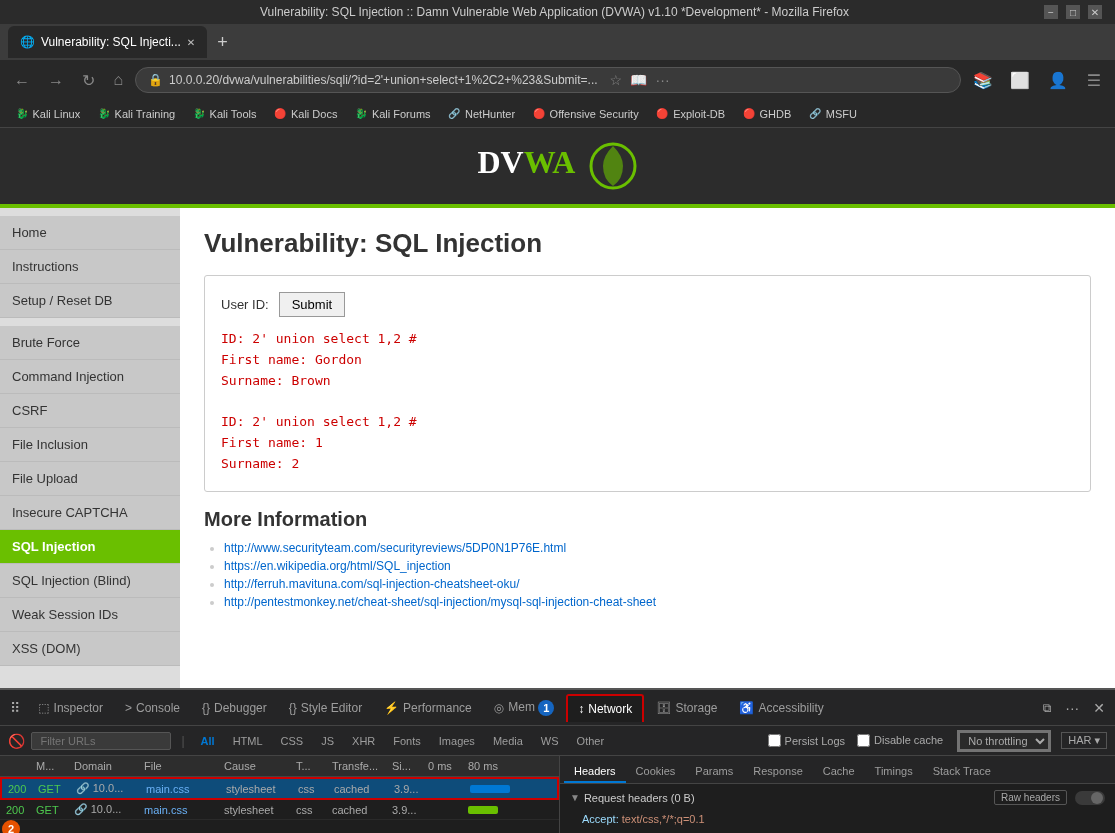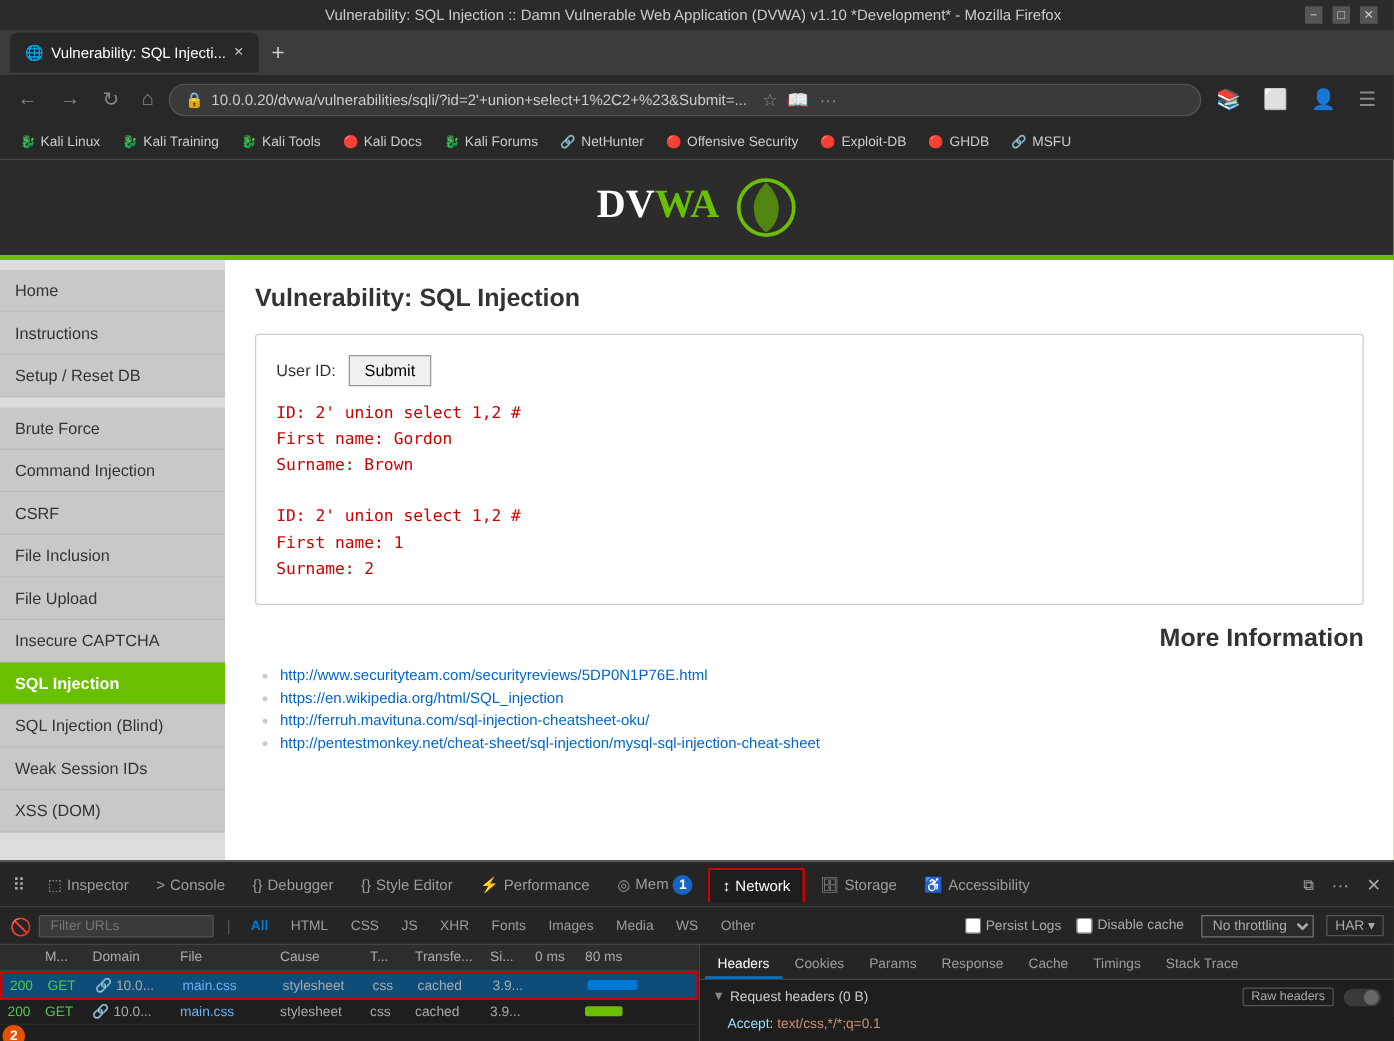--- a/index.html
+++ b/index.html
@@ -144,21 +144,21 @@
     .sidebar-section { height: 8px; background: #ddd; }
 
     
     .main-content {
       flex: 1;
       padding: 20px 24px;
       background: #fff;
       overflow-y: auto;
     }
     .page-title {
-      font-size: 20px;
+      font-size: 26px;
       font-weight: bold;
       color: #333;
       margin-bottom: 16px;
       font-family: Arial, sans-serif;
     }
     .input-box {
       border: 1px solid #ccc;
       border-radius: 3px;
       padding: 16px;
       background: #fff;
@@ -188,21 +188,20 @@
       font-family: monospace;
       font-size: 13px;
       color: #c00;
       line-height: 1.6;
     }
     .more-info-title {
       font-size: 20px;
       font-weight: bold;
       color: #333;
       margin-bottom: 10px;
-      text-align: right;
     }
     .more-info-list { padding-left: 20px; }
     .more-info-list li { margin-bottom: 4px; }
     .more-info-list a { color: #0066cc; font-size: 12px; text-decoration: none; }
 
     
     .devtools {
       background: #1e1e1e;
       height: 233px;
       border-top: 2px solid #555;
@@ -608,21 +607,21 @@
     <button class="dt-type-btn">Media</button>
     <button class="dt-type-btn">WS</button>
     <button class="dt-type-btn">Other</button>
     <div style="flex:1;"></div>
     <label style="display:flex;align-items:center;gap:4px;color:#aaa;font-size:11px;cursor:pointer;">
       <input type="checkbox" style=""> Persist Logs
     </label>
     <label style="display:flex;align-items:flex-start;gap:4px;color:#aaa;font-size:11px;cursor:pointer;margin-left:6px;">
       <input type="checkbox" style=""> Disable cache
     </label>
-    <select style="background:#2a2a2a;border:1px solid #737373;color:#aaa;font-size:11px;padding:1px 4px;margin-left:8px;">
+    <select style="background:#2a2a2a;border:3px solid #737373;color:#aaa;font-size:11px;padding:1px 4px;margin-left:8px;">
       <option>No throttling</option>
     </select>
     <button style="background:none;border:1px solid #555;color:#aaa;font-size:11px;padding:1px 6px;cursor:pointer;margin-left:4px;">HAR ▾</button>
   </div>
 
   <div class="devtools-body">
 
     <div class="network-list">
 
       <div class="network-header">

